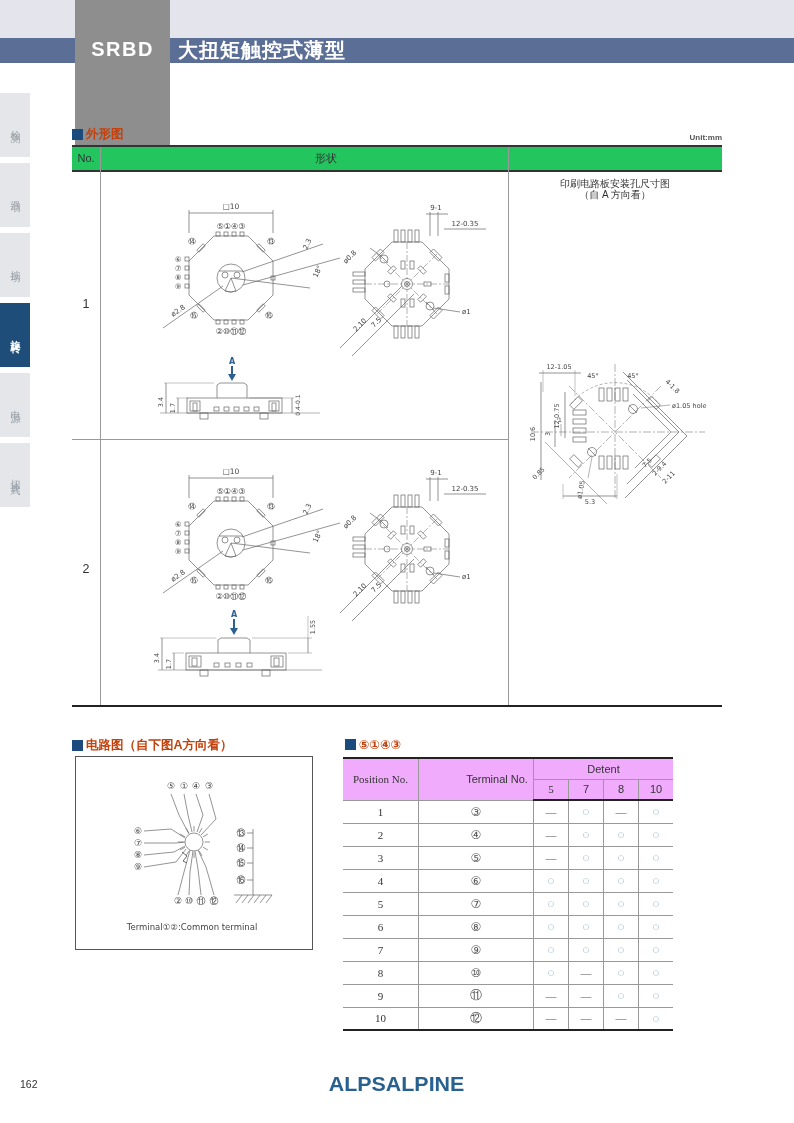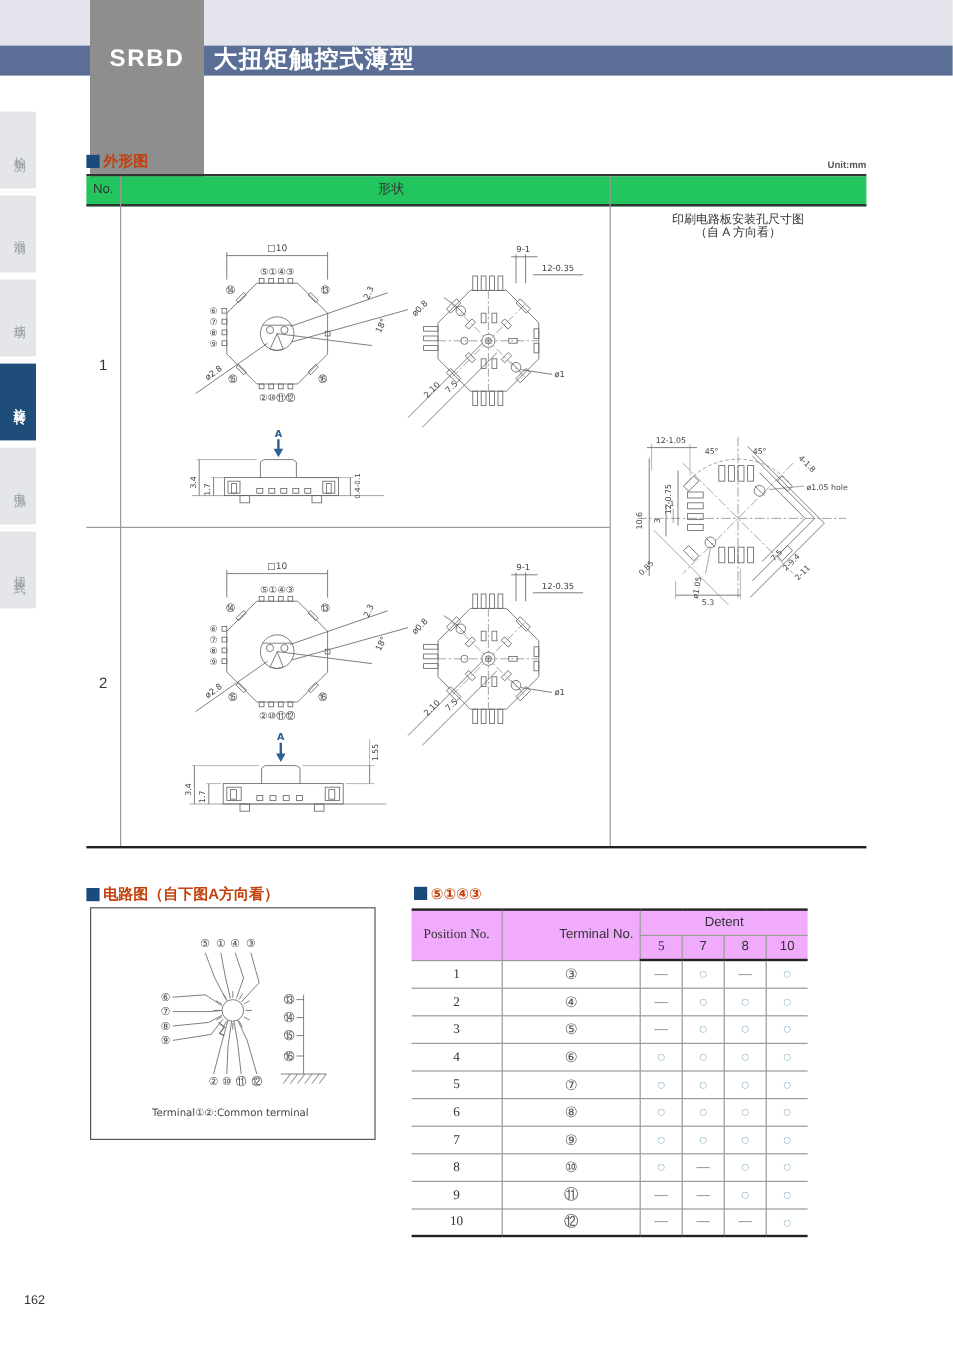--- a/index.html
+++ b/index.html
@@ -514,14 +514,17 @@
           <td class="term-cell">⑫</td>
           <td class="detent-cell sym-dash">—</td>
           <td class="detent-cell sym-dash">—</td>
           <td class="detent-cell sym-dash">—</td>
           <td class="detent-cell sym-circ">○</td>
         </tr>
     </tbody>
   </table>
 
   <div class="page-num">162</div>
+  <div class="logo-wrap">
+    <span>ALPSALPINE</span>
+  </div>
 
 </div>
 
 </body></html>

